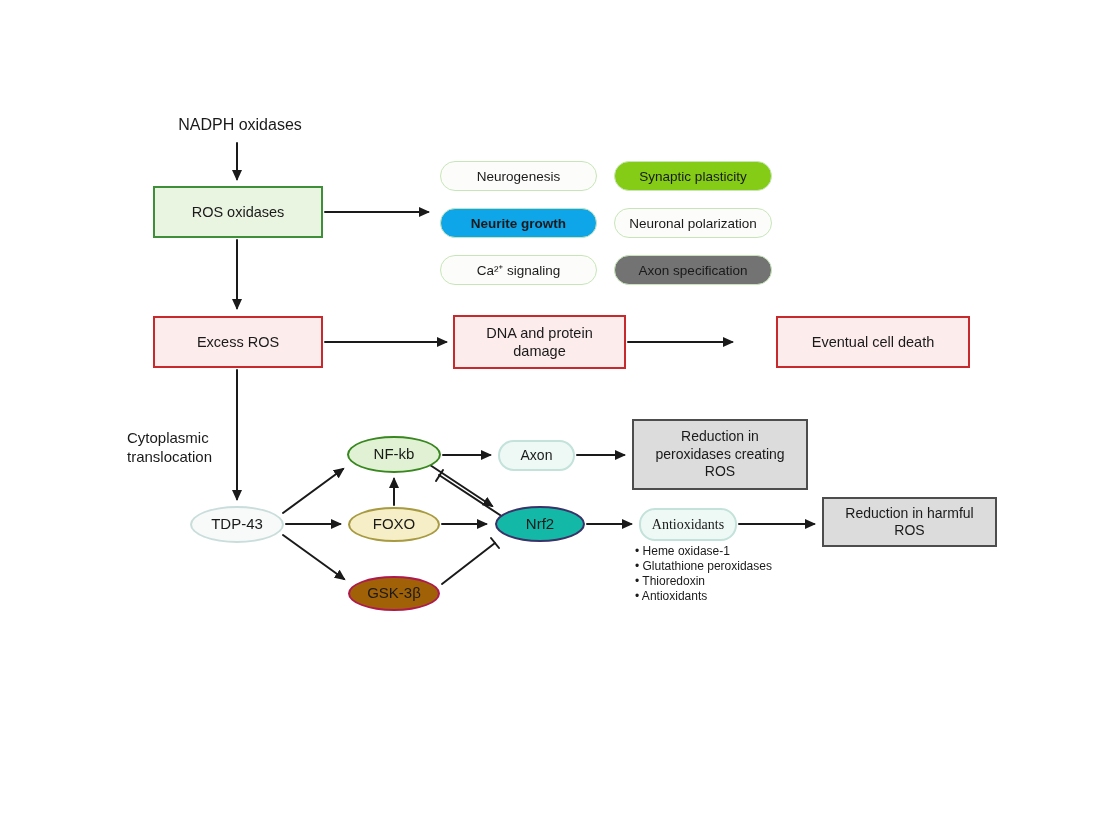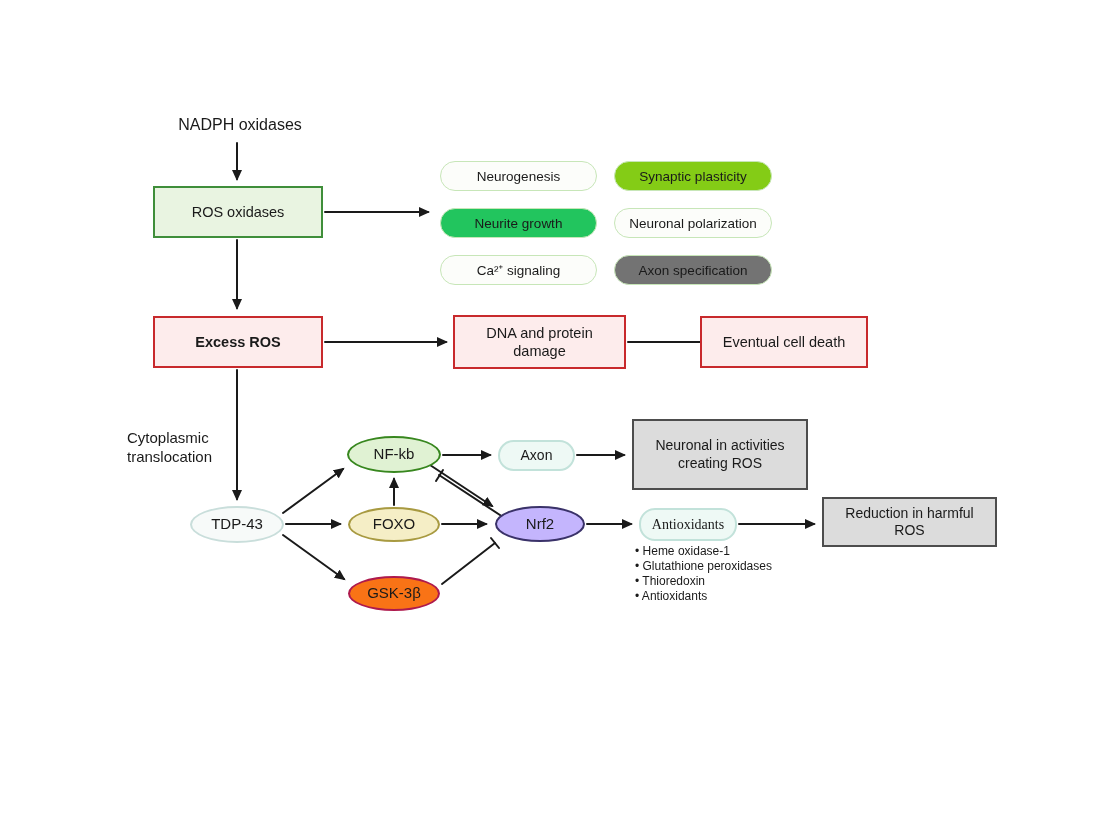--- a/index.html
+++ b/index.html
@@ -64,74 +64,74 @@
 
   <div class="free-label" style="left:127px; top:429px; width:104px; font-size:15px;">Cytoplasmic translocation</div>
 
   <div class="node rect" style="left: 153px; top: 186px; width: 170px; height: 52px; background-color: rgb(233, 244, 225); border-color: rgb(63, 142, 58);">
     <span>ROS oxidases</span>
   </div>
 
   <div class="fn-grid">
     <div class="pill" style="background-color: rgb(252, 253, 250); border-color: rgb(199, 230, 184);">Neurogenesis</div>
     <div class="pill" style="background-color: #84cc16; border-color: rgb(199, 230, 184);">Synaptic plasticity</div>
-    <div class="pill" style="background-color: #22c55e; border-color: rgb(199, 230, 184);">Neurite growth</div>
+    <div class="pill" style="background-color: #0ea5e9; border-color: rgb(199, 230, 184); font-weight: bold;">Neurite growth</div>
     <div class="pill" style="background-color: rgb(252, 253, 250); border-color: rgb(199, 230, 184);">Neuronal polarization</div>
     <div class="pill" style="background-color: rgb(252, 253, 250); border-color: rgb(199, 230, 184);">Ca²⁺ signaling</div>
     <div class="pill" style="background-color: #737373; border-color: rgb(199, 230, 184);">Axon specification</div>
   </div>
 
-  <div class="node rect" style="left: 153px; top: 316px; width: 170px; height: 52px; background-color: rgb(253, 236, 236); border-color: rgb(200, 41, 44); font-weight: bold;">
+  <div class="node rect" style="left: 153px; top: 316px; width: 170px; height: 52px; background-color: rgb(253, 236, 236); border-color: rgb(200, 41, 44);">
     <span>Excess ROS</span>
   </div>
 
   <div class="node rect" style="left: 453px; top: 315px; width: 173px; height: 54px; padding: 0px 18px; background-color: rgb(253, 236, 236); border-color: rgb(200, 41, 44);">
     <span>DNA and protein damage</span>
   </div>
 
-  <div class="node rect" style="left: 700px; top: 316px; width: 168px; height: 52px; background-color: rgb(253, 236, 236); border-color: rgb(200, 41, 44);">
+  <div class="node rect" style="left: 776px; top: 316px; width: 194px; height: 52px; background-color: rgb(253, 236, 236); border-color: rgb(200, 41, 44);">
     <span>Eventual cell death</span>
   </div>
 
   <div class="node ellipse" style="left: 190px; top: 506px; width: 94px; height: 37px; border-width: 2px; background-color: rgb(247, 250, 249); border-color: rgb(201, 222, 219);">
     <span>TDP-43</span>
   </div>
 
   <div class="node ellipse" style="left: 347px; top: 436px; width: 94px; height: 37px; background-color: rgb(224, 242, 211); border-color: rgb(56, 135, 31);">
     <span>NF-kb</span>
   </div>
 
   <div class="node ellipse" style="left: 348px; top: 507px; width: 92px; height: 35px; background-color: rgb(245, 238, 198); border-color: rgb(168, 154, 65);">
     <span>FOXO</span>
   </div>
 
-  <div class="node ellipse" style="left: 348px; top: 576px; width: 92px; height: 35px; background-color: #f97316; border-color: rgb(174, 26, 77); align-items: center;">
+  <div class="node ellipse" style="left: 348px; top: 576px; width: 92px; height: 35px; background-color: #a16207; border-color: rgb(174, 26, 77); align-items: center;">
     <span>GSK-3β</span>
   </div>
 
-  <div class="node ellipse" style="left: 495px; top: 506px; width: 90px; height: 36px; background-color: #c4b5fd; border-color: rgb(58, 50, 105);">
+  <div class="node ellipse" style="left: 495px; top: 506px; width: 90px; height: 36px; background-color: #14b8a6; border-color: rgb(58, 50, 105);">
     <span>Nrf2</span>
   </div>
 
   <div class="node pill" style="left: 498px; top: 440px; width: 77px; height: 31px; font-size: 14px; border-width: 2px; background-color: rgb(238, 249, 245); border-color: rgb(194, 226, 218);">
     <span>Axon</span>
   </div>
 
   <div class="node pill" style="left: 639px; top: 508px; width: 98px; height: 33px; font-size: 14px; border-width: 2px; background-color: rgb(238, 249, 245); border-color: rgb(194, 226, 218); font-family: Liberation Serif, serif;">
     <span>Antioxidants</span>
   </div>
 
   <div class="antiox-list">
     <div>• Heme oxidase-1</div>
     <div>• Glutathione peroxidases</div>
     <div>• Thioredoxin</div>
     <div>• Antioxidants</div>
   </div>
 
   <div class="node rect" style="left: 632px; top: 419px; width: 176px; height: 71px; padding: 0px 10px; font-size: 14px; background-color: rgb(220, 220, 220); border-color: rgb(77, 77, 77);">
-    <span>Neuronal in activities creating ROS</span>
+    <span>Reduction in peroxidases creating ROS</span>
   </div>
 
   <div class="node rect" style="left: 822px; top: 497px; width: 175px; height: 50px; padding: 0px 12px; font-size: 14px; background-color: rgb(220, 220, 220); border-color: rgb(77, 77, 77);">
     <span>Reduction in harmful ROS</span>
   </div>
 
 </div>
 
 </body></html>

